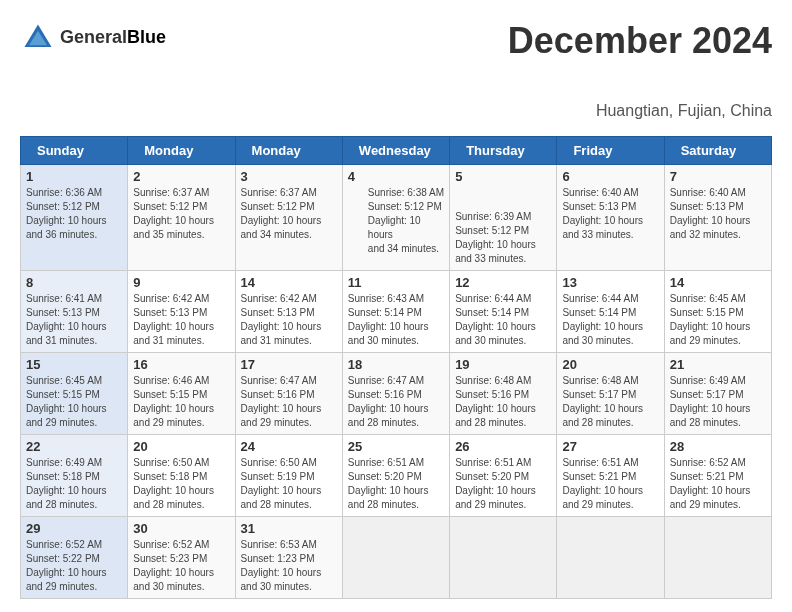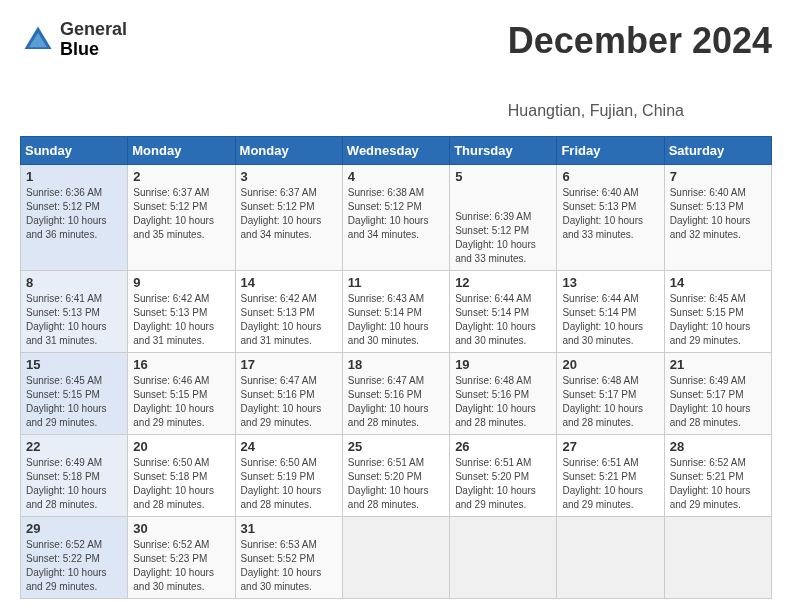--- a/index.html
+++ b/index.html
@@ -16,38 +16,38 @@
       align-items: flex-start;
       margin-bottom: 16px;
     }
     .logo {
       display: flex;
       align-items: center;
       gap: 4px;
     }
     .logo-text {
       display: flex;
-      flex-direction: column;
       line-height: 1.1;
     }
     .logo-general {
       font-size: 18px;
       font-weight: bold;
       color: #333;
     }
     .logo-blue {
       font-size: 18px;
       font-weight: bold;
       color: #000000;
     }
     .logo-icon {
       width: 36px;
       height: 36px;
     }
     .title-block {
+      text-align: right;
     }
     .title-block h1 {
       font-size: 36px;
       font-weight: bold;
       color: #333;
     }
     .title-block h2 {
       font-size: 16px;
       font-weight: normal;
       color: #555;
@@ -56,21 +56,21 @@
     .calendar {
       width: 100%;
       border-collapse: collapse;
       border: 1px solid #ccc;
     }
     .calendar thead tr th {
       background: #2a6db5;
       color: #fff;
       font-size: 13px;
       font-weight: bold;
-      padding: 6px 4px;
+      padding: 6px 16px;
       text-align: left;
       border: 1px solid #1e5a9a;
     }
     .calendar tbody tr td {
       vertical-align: top;
       border: 1px solid #ccc;
       padding: 4px 5px;
       font-size: 10.5px;
       color: #333;
       width: 107px;
@@ -151,21 +151,21 @@
         </td>
         <td>
           <span class="day-num">3</span>
           <div class="day-info" style="white-space: pre-line;">Sunrise: 6:37 AM
 Sunset: 5:12 PM
 Daylight: 10 hours
 and 34 minutes.</div>
         </td>
         <td>
           <span class="day-num">4</span>
-          <div class="day-info" style="white-space: pre-line;">Sunrise: 6:38 AM
+          <div class="day-info" style="white-space: pre-line; margin-left: 20px;">Sunrise: 6:38 AM
 Sunset: 5:12 PM
 Daylight: 10 hours
 and 34 minutes.</div>
         </td>
         <td>
           <span class="day-num">5</span>
           <div class="day-info" style="white-space: pre-line; margin-top: 26px;">Sunrise: 6:39 AM
 Sunset: 5:12 PM
 Daylight: 10 hours
 and 33 minutes.</div>
@@ -349,21 +349,21 @@
         <td>
           <span class="day-num">30</span>
           <div class="day-info" style="white-space: pre-line;">Sunrise: 6:52 AM
 Sunset: 5:23 PM
 Daylight: 10 hours
 and 30 minutes.</div>
         </td>
         <td>
           <span class="day-num">31</span>
           <div class="day-info" style="white-space: pre-line;">Sunrise: 6:53 AM
-Sunset: 5:52 PM
+Sunset: 1:23 PM
 Daylight: 10 hours
 and 30 minutes.</div>
         </td>
         <td class="empty-cell"></td>
         <td class="empty-cell"></td>
         <td class="empty-cell"></td>
         <td class="empty-cell"></td>
       </tr>
     </tbody>
 </table>

